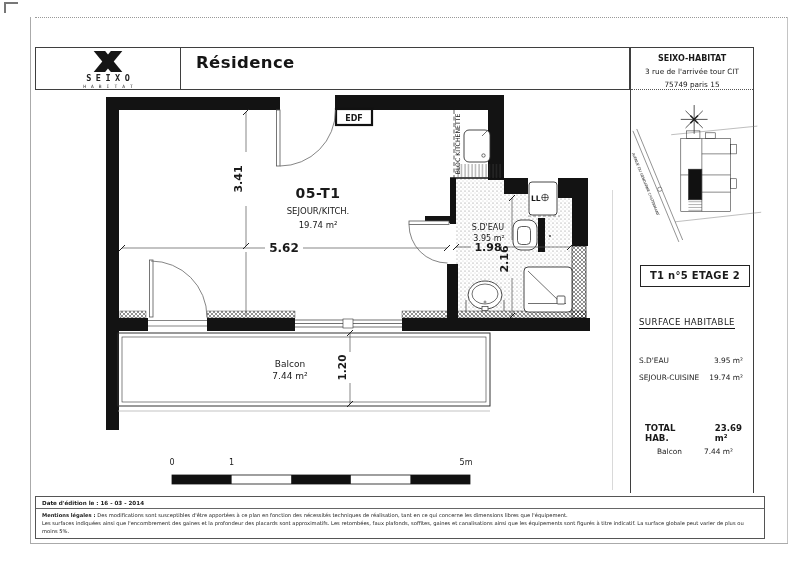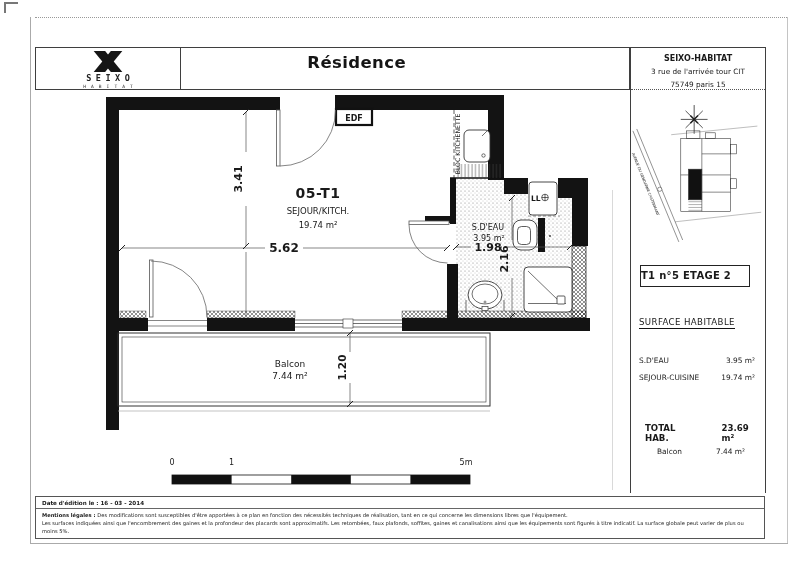--- a/index.html
+++ b/index.html
@@ -7,29 +7,29 @@
          font-family:"DejaVu Sans","Liberation Sans",sans-serif;color:#1a1a1a;}
   .frame-line{position:absolute;background:#aaa;}
   .dotted-top{position:absolute;left:35px;top:17px;width:752px;height:0;border-top:1px dotted #999;}
   .corner-mark{position:absolute;left:4px;top:2px;width:12px;height:9px;border-left:2px solid #777;border-top:2px solid #777;}
   
   .header{position:absolute;left:35px;top:47px;width:595px;height:43px;border:1px solid #3f3f3f;display:flex;box-sizing:border-box;}
   .logo-cell{width:145px;border-right:1px solid #3f3f3f;box-sizing:border-box;display:flex;flex-direction:column;align-items:center;justify-content:center;padding-top:2px;}
   .logo-brand{font-family:"DejaVu Sans Mono","Liberation Mono",monospace;font-weight:bold;font-size:8.5px;letter-spacing:4.5px;margin-left:4.5px;margin-top:1px;color:#222;}
   .logo-word{font-family:"DejaVu Sans Mono","Liberation Mono",monospace;font-size:4.6px;letter-spacing:5px;margin-left:5px;margin-top:1px;color:#333;}
   .title-cell{position:relative;flex:1;}
-  .title-block{position:absolute;left:15px;top:5px;width:210px;text-align:right;}
+  .title-block{position:absolute;left:15px;top:5px;width:210px;text-align:left;}
   .res-title{font-size:16.5px;font-weight:bold;letter-spacing:.4px;color:#151515;}
   .res-address{font-size:8px;margin-top:2px;color:#222;}
   
-  .panel{position:absolute;left:630px;top:47px;width:136px;height:446px;border-left:1px solid #3f3f3f;border-right:1px solid #3f3f3f;border-top:1px solid #3f3f3f;box-sizing:border-box;}
+  .panel{position:absolute;left:630px;top:47px;width:124px;height:446px;border-left:1px solid #3f3f3f;border-right:1px solid #3f3f3f;border-top:1px solid #3f3f3f;box-sizing:border-box;}
   .company-cell{height:42px;border-bottom:1px dotted #555;text-align:center;padding-top:6px;box-sizing:border-box;}
   .company-name{font-size:8px;font-weight:bold;}
   .company-line{font-size:7.3px;margin-top:4px;}
-  .unit-box{position:absolute;left:9px;top:217px;width:108px;height:20px;border:1.5px solid #222;font-size:10px;font-weight:bold;letter-spacing:.3px;text-align:left;line-height:20px;}
+  .unit-box{position:absolute;left:9px;top:217px;width:108px;height:20px;border:1.5px solid #222;font-size:10px;font-weight:bold;letter-spacing:.3px;text-align:center;line-height:20px;}
   .surface-title{position:absolute;left:8px;top:269px;font-size:8.6px;font-weight:normal;letter-spacing:.4px;border-bottom:1px solid #111;padding-bottom:1px;}
   .srow{position:absolute;left:8px;right:10px;display:flex;justify-content:space-between;font-size:7.4px;}
   .srow1{top:308px;} .srow2{top:325px;}
   .total-row{position:absolute;left:14px;right:10px;top:375px;display:flex;justify-content:space-between;font-size:8.6px;font-weight:bold;gap:32px;}
   .balcon-row{position:absolute;left:26px;right:20px;top:399px;display:flex;justify-content:space-between;font-size:7.4px;}
   
   .footer{position:absolute;left:35px;top:496px;width:730px;border:1px solid #555;box-sizing:border-box;background:#fff;}
   .footer-date{font-size:5.6px;font-weight:bold;padding:3px 6px 2px;border-bottom:1px solid #666;}
   .footer-legal{font-size:5.2px;line-height:1.55;padding:2px 6px 3px;color:#222;}
   .bold{font-weight:bold;}

